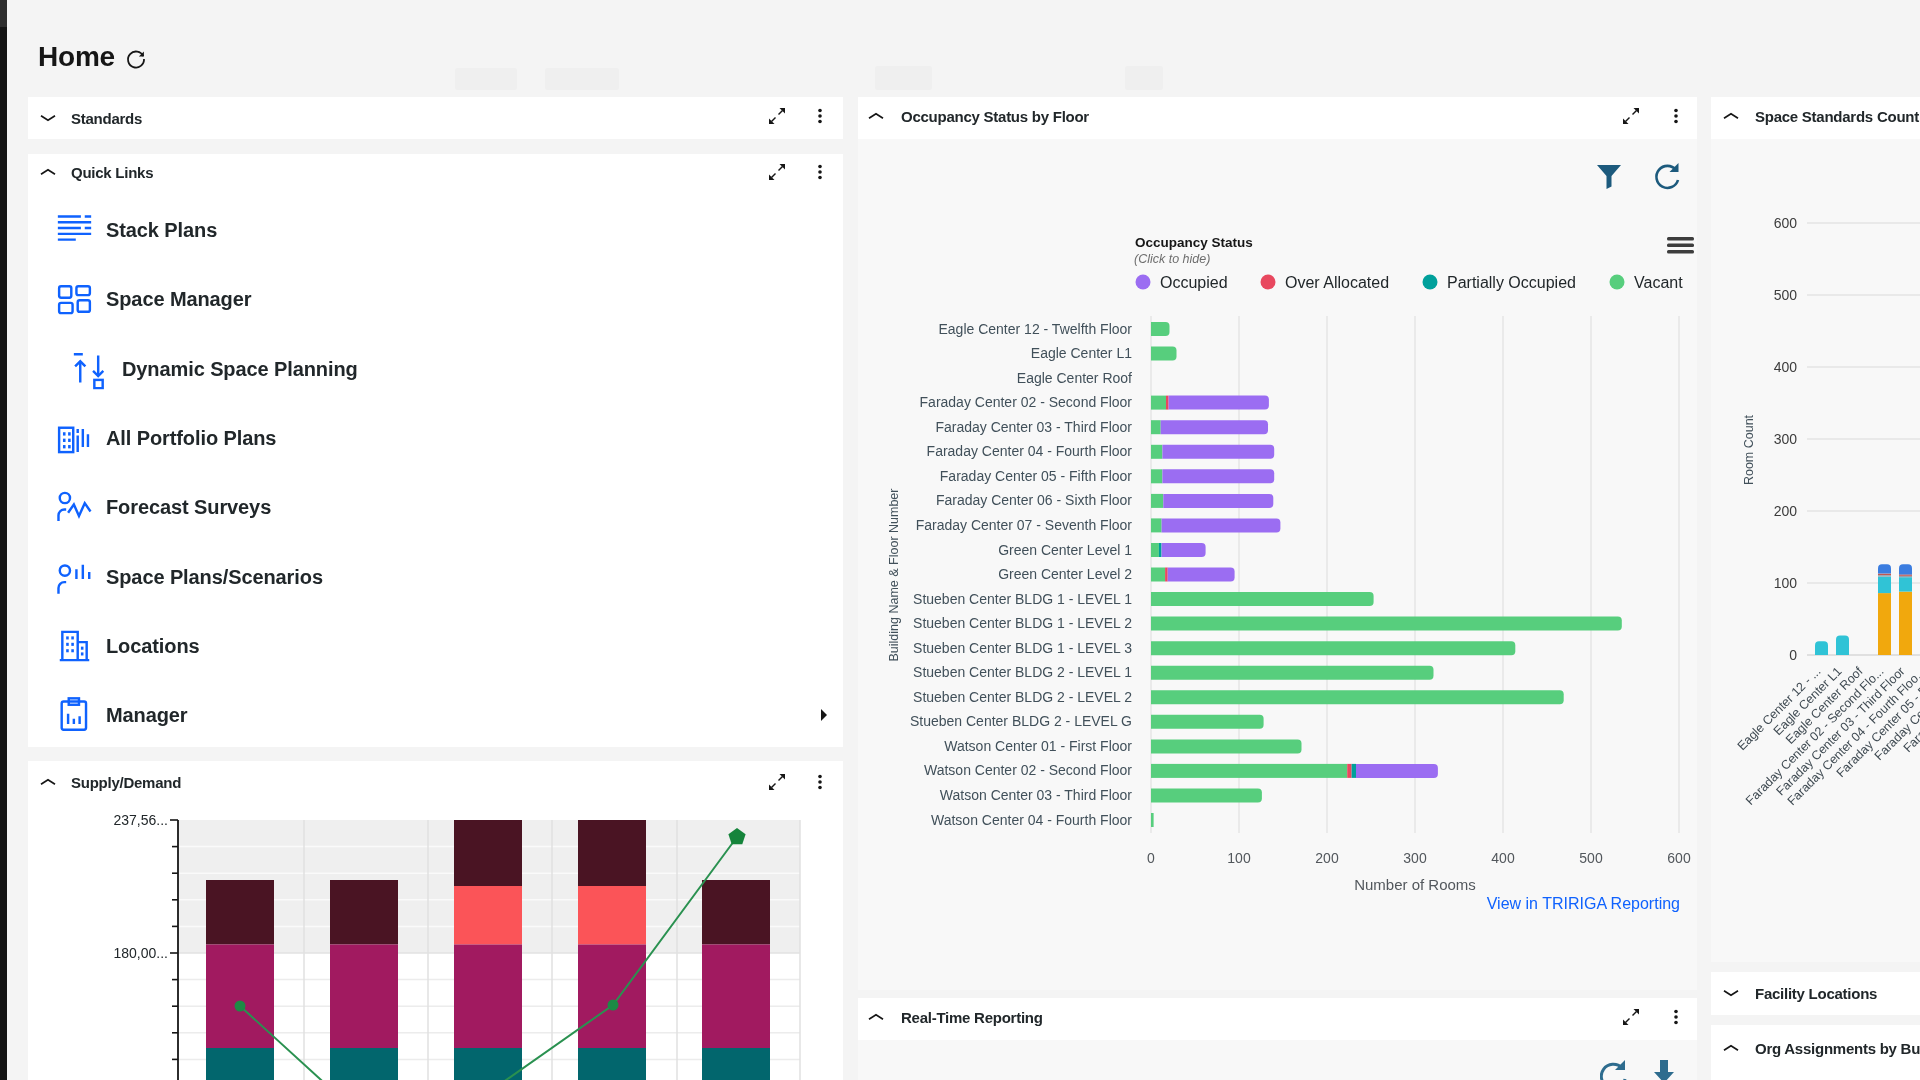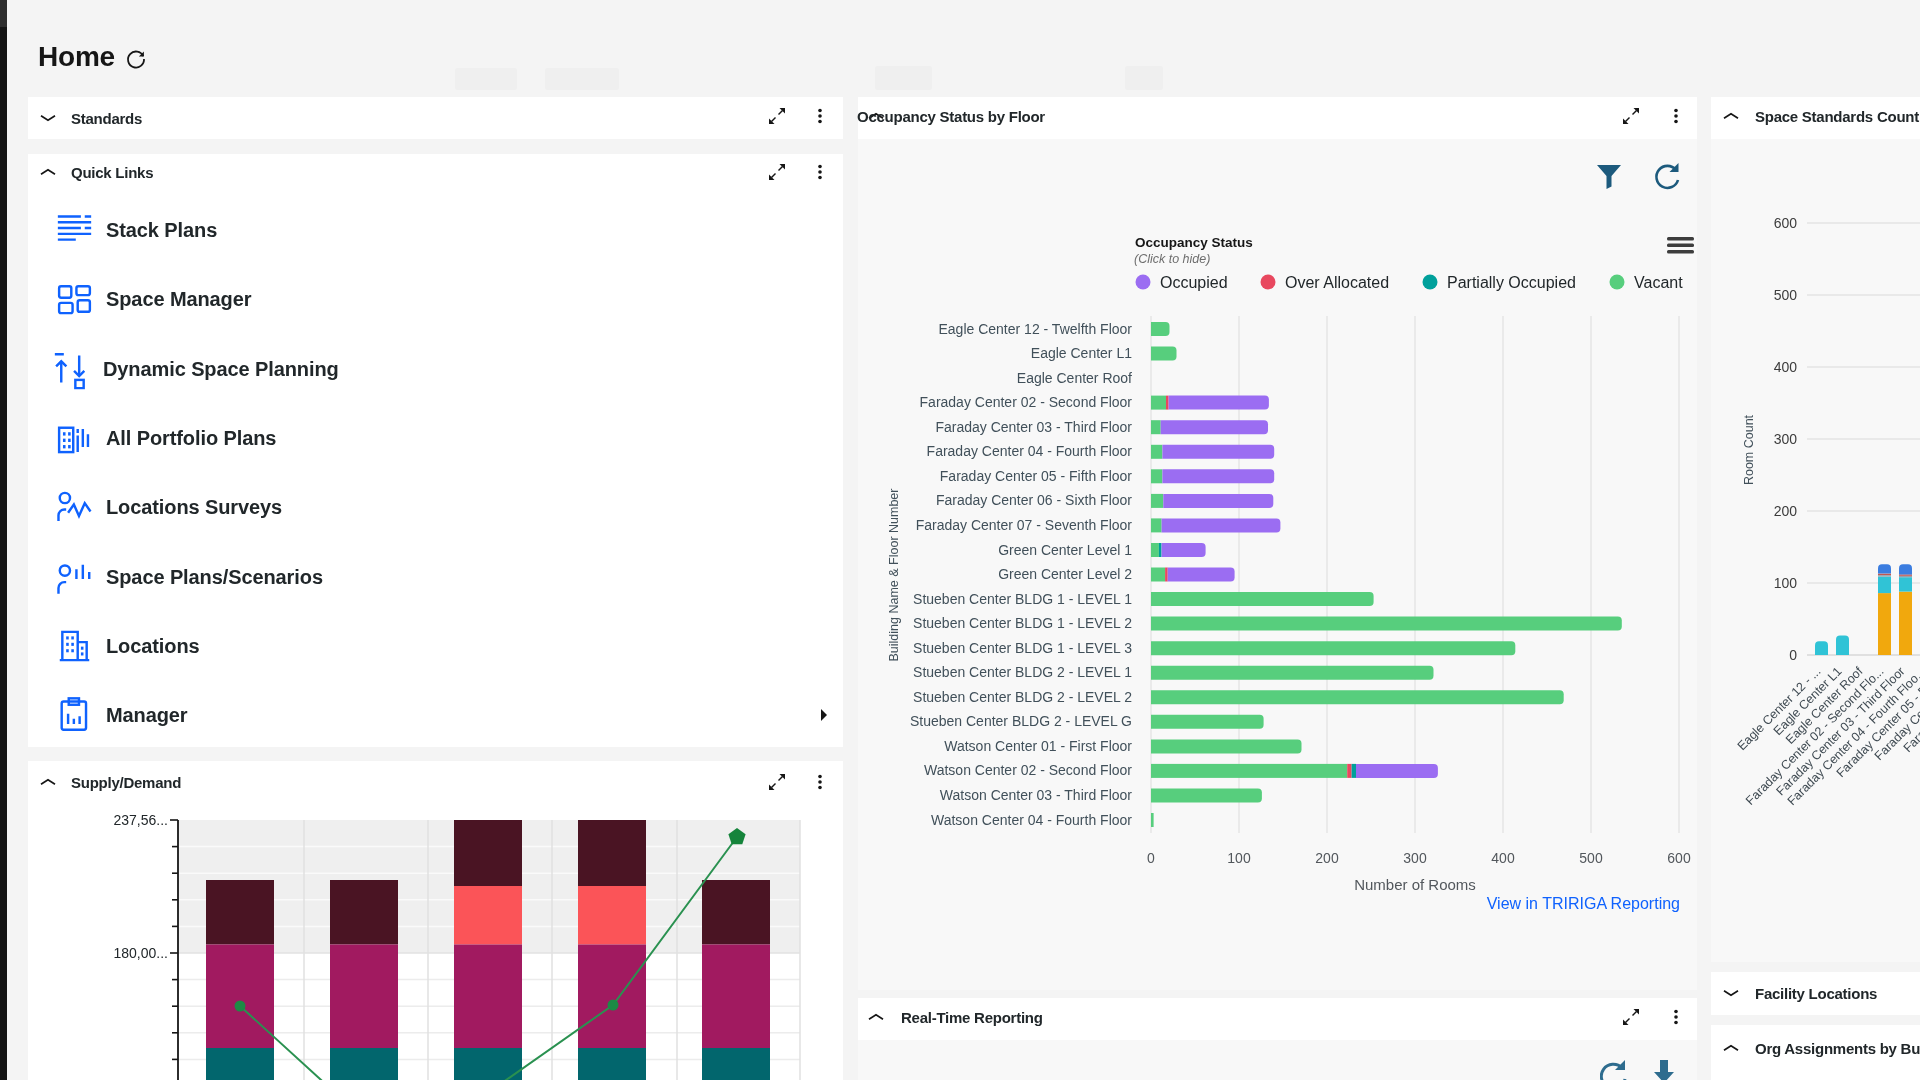--- a/index.html
+++ b/index.html
@@ -74,21 +74,21 @@
     <svg width="41" height="41" viewBox="0 0 32 32">
       <g stroke="#0f62fe" stroke-width="1.9" fill="none">
    <rect x="4" y="6" width="9.5" height="9" rx="1.5"></rect>
         <rect x="17.5" y="6" width="10.5" height="7" rx="1.5"></rect>
    <rect x="4" y="19" width="10.5" height="8" rx="1.5"></rect>
         <rect x="18.5" y="17" width="9.5" height="9" rx="1.5"></rect>
       </g>
     </svg>
     <div class="lbl">Space Manager</div>
   </div>
-<div class="ql" style="top:334px;left:25px;width:815px;">
+<div class="ql" style="top:334px;left:44px;width:815px;">
     <svg width="41" height="41" viewBox="0 0 32 32">
       <g stroke="#0f62fe" stroke-width="1.9" fill="none">
    <path d="M3 4.5 H10"></path>
         <path d="M8 26.5 V10.5"></path>
         <path d="M4 14 L8 10 L12 14"></path>
    <path d="M22 5.5 V21"></path>
         <path d="M18 17.5 L22 21.5 L26 17.5"></path>
    <rect x="19" y="24.5" width="6.5" height="6.5"></rect>
       </g>
     </svg>
@@ -112,21 +112,21 @@
     <div class="lbl">All Portfolio Plans</div>
   </div>
 <div class="ql" style="top:472px;left:28px;width:815px;">
     <svg width="41" height="41" viewBox="0 0 32 32">
       <g stroke="#0f62fe" stroke-width="1.9" fill="none">
    <circle cx="8.5" cy="9" r="4"></circle>
         <path d="M3.5 27 v-4.5 a4.5 4.5 0 0 1 4.5 -4.5 h1.5"></path>
    <path d="M11 20.5 L15.5 14 L19.5 23 L24 13 L28.5 19.5"></path>
       </g>
     </svg>
-    <div class="lbl">Locations Surveys</div>
+    <div class="lbl">Forecast Surveys</div>
   </div>
 <div class="ql" style="top:542px;left:28px;width:815px;text-decoration:underline;">
     <svg width="41" height="41" viewBox="0 0 32 32">
       <g stroke="#0f62fe" stroke-width="1.9" fill="none">
    <circle cx="8.5" cy="11" r="4"></circle>
         <path d="M3.5 29 v-4.5 a4.5 4.5 0 0 1 4.5 -4.5 h1.5"></path>
    <path d="M17.5 17.5 V10 M22.5 17.5 V6.5 M27.5 17.5 V12"></path>
       </g>
     </svg>
     <div class="lbl">Space Plans/Scenarios</div>
@@ -231,21 +231,21 @@
     <polyline points="240,1006 365,1120 489,1092 613,1005 737,837" fill="none" stroke="#2a9150" stroke-width="2"></polyline>
     <circle cx="240" cy="1006" r="5.5" fill="#1d8a45"></circle>
     <circle cx="613" cy="1005" r="5.5" fill="#1d8a45"></circle>
     <polygon points="737.0,828.0 745.6,834.2 742.3,844.3 731.7,844.3 728.4,834.2" fill="#15843b"></polygon>
   </svg>
 <div class="card" style="left:858px;top:97px;width:839px;height:893px;"></div>
 <div class="abs" style="left:858px;top:139px;width:839px;height:851px;background:#f8f8f8"></div>
 <svg class="abs" style="left:868px;top:108px" width="16" height="16">
     <path d="M1 10.25 L8 5.75 L15 10.25" fill="none" stroke="#161616" stroke-width="1.7"></path>
   </svg>
-<div class="abs tt" style="left:857px;top:116px;transform:translateY(-50%)">Occupancy Status by Floor</div>
+<div class="abs tt" style="left:901px;top:116px;transform:translateY(-50%)">Occupancy Status by Floor</div>
 <svg class="abs" style="left:1622px;top:107px" width="18" height="18">
     <g stroke="#161616" stroke-width="1.5" fill="#161616">
       <line x1="10.5" y1="7.5" x2="14.5" y2="3.5"></line>
       <line x1="7.5" y1="10.5" x2="3.5" y2="14.5"></line>
       <path d="M17 1 h-5.5 l5.5 5.5 z" stroke="none"></path>
       <path d="M1 17 h5.5 l-5.5 -5.5 z" stroke="none"></path>
     </g>
   </svg>
 <svg class="abs" style="left:1668px;top:107px" width="16" height="18">
     <circle cx="8" cy="3.5" r="1.8" fill="#161616"></circle>

